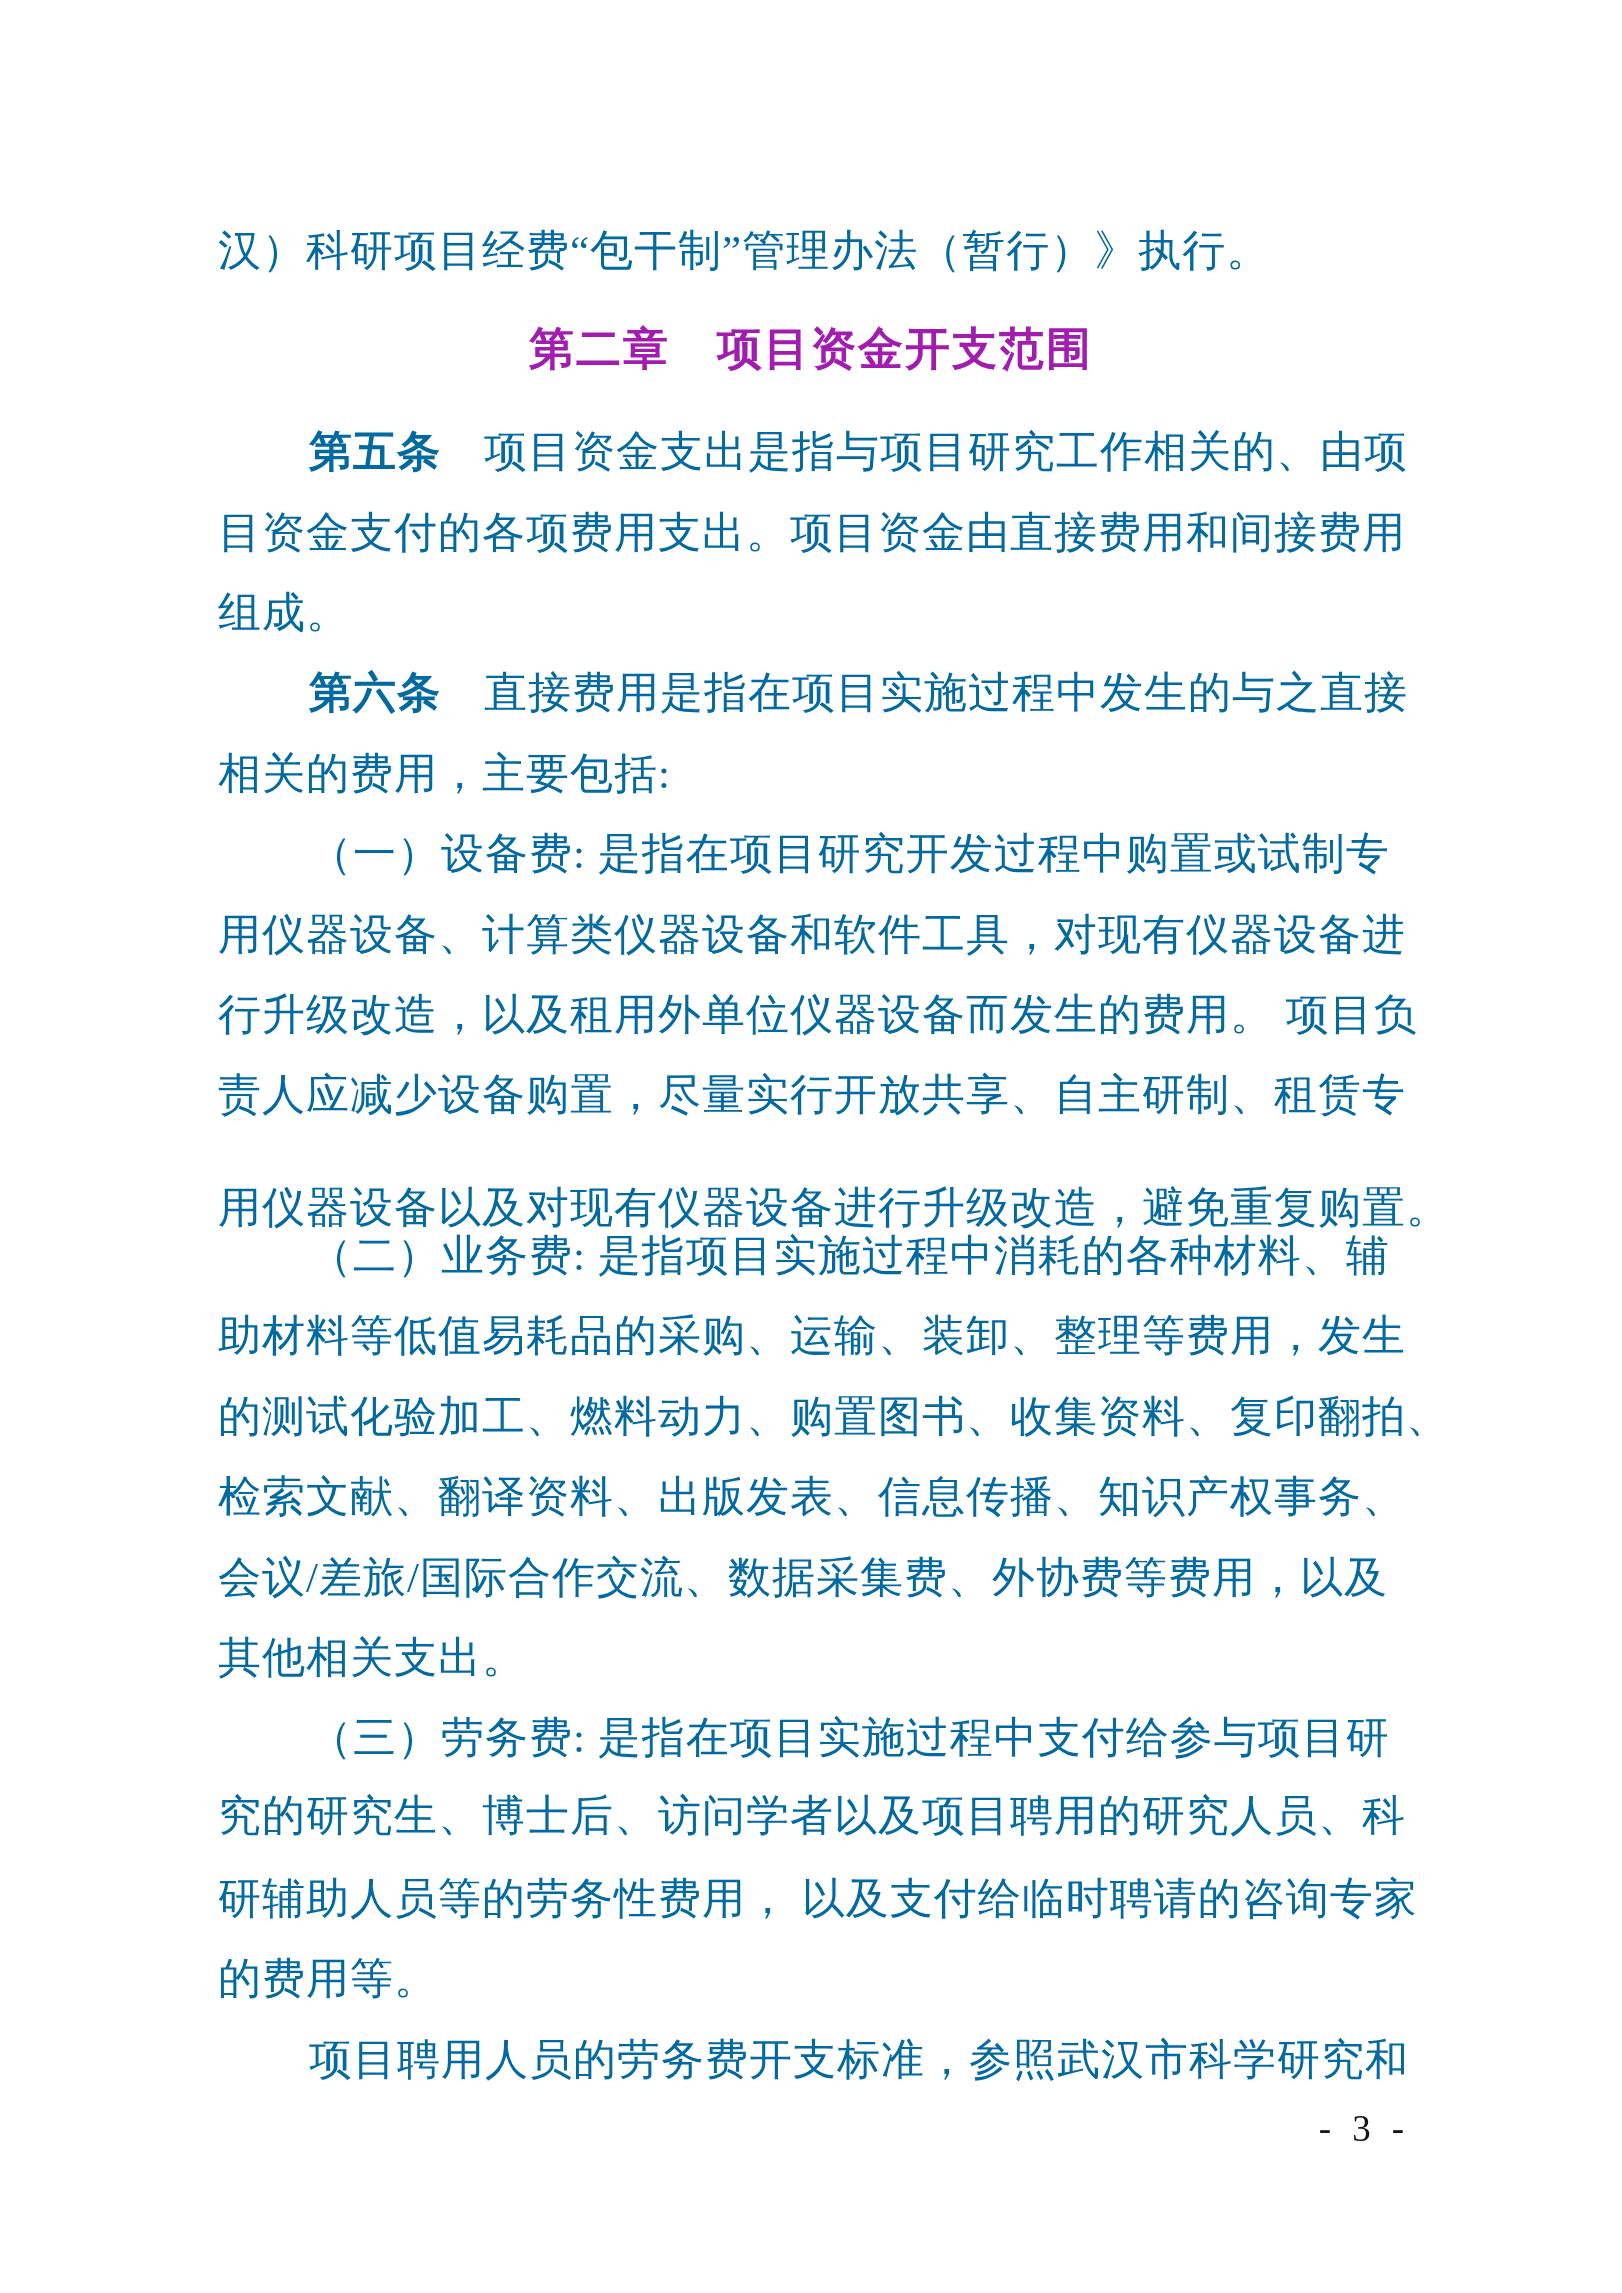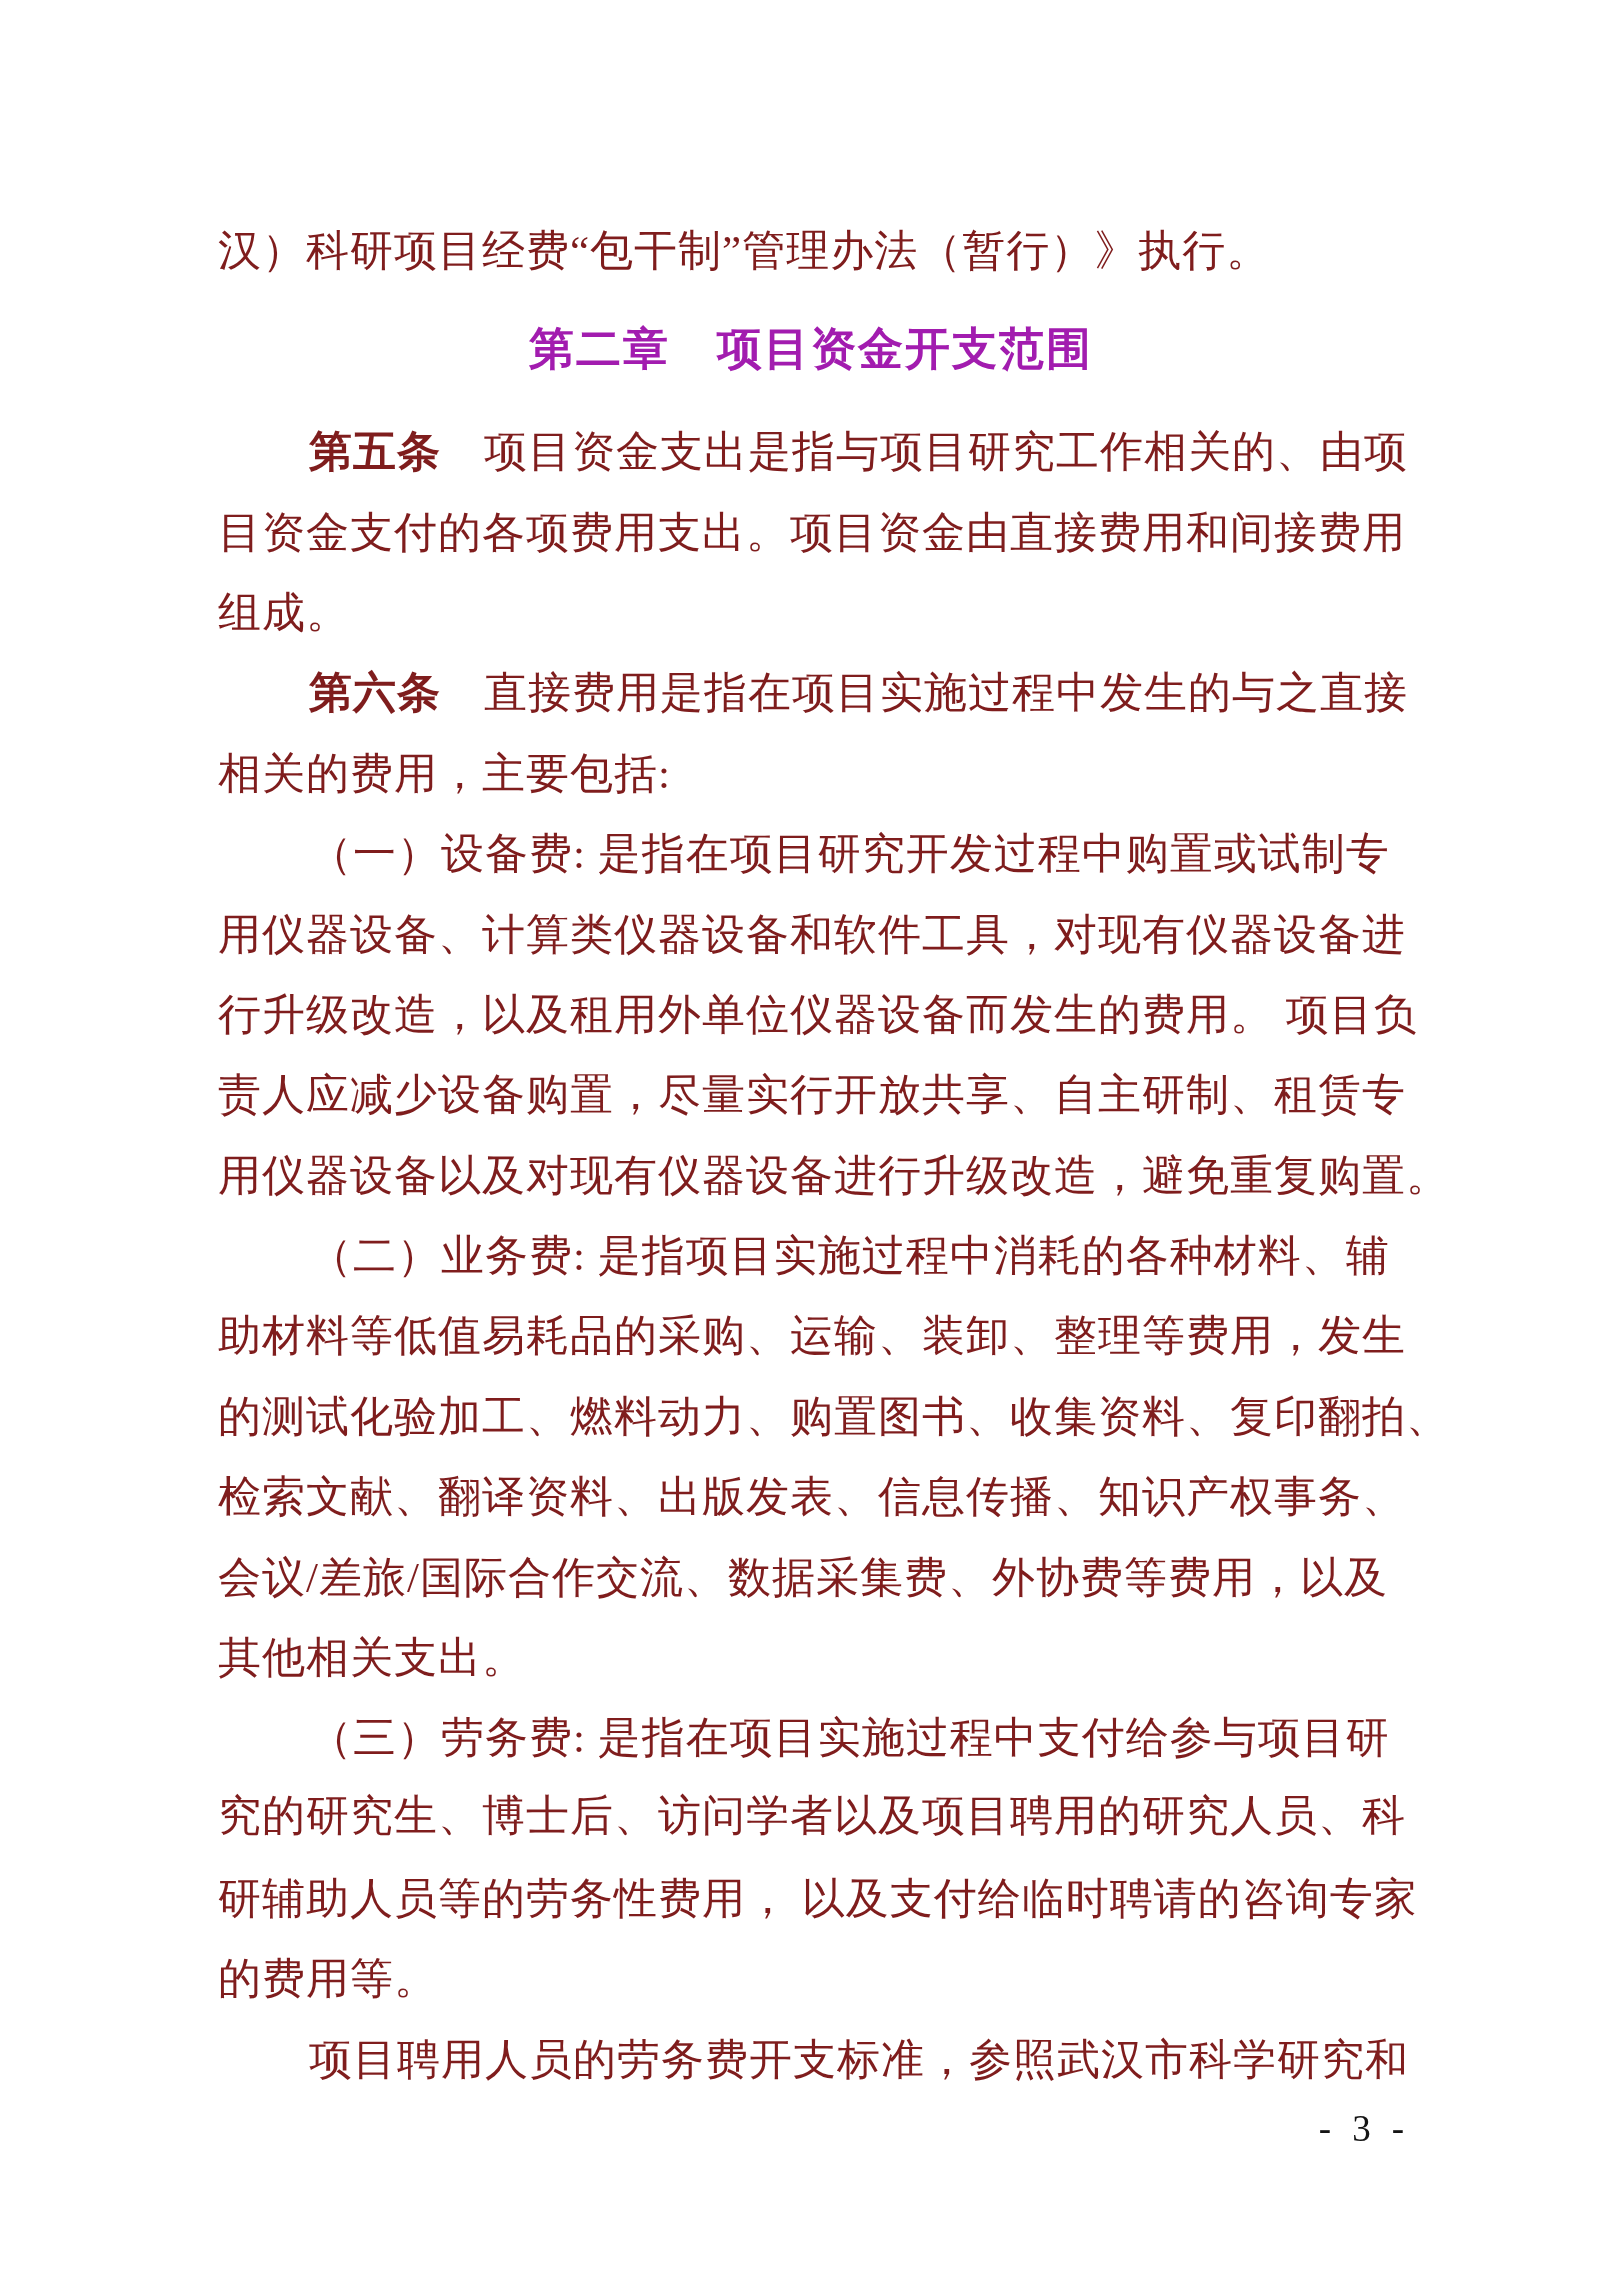--- a/index.html
+++ b/index.html
@@ -17,21 +17,21 @@
     font-family: "Liberation Serif", "DejaVu Serif", serif;
     overflow: hidden;
   }
   .line {
     position: absolute;
     left: 218px;
     font-size: 43px;
     line-height: 51px;
     letter-spacing: 1px;
     white-space: pre;
-    color: #7f1d1d;
+    color: #0369a1;
   }
   .line.indent {
     left: 309px;
   }
   .intro-line {
     top: 225px;
   }
   .chapter-heading {
     position: absolute;
     top: 323px;
@@ -72,21 +72,21 @@
   <div>
       <div class="line indent" style="top: 426px;"><span class="lead">第五条</span><span>项目资金支出是指与项目研究工作相关的、由项</span></div>
       <div class="line" style="top: 507px;"><span>目资金支付的各项费用支出。项目资金由直接费用和间接费用</span></div>
       <div class="line" style="top: 587px;"><span>组成。</span></div>
       <div class="line indent" style="top: 667px;"><span class="lead">第六条</span><span>直接费用是指在项目实施过程中发生的与之直接</span></div>
       <div class="line" style="top: 748px;"><span>相关的费用，主要包括:</span></div>
       <div class="line indent" style="top: 828px;"><span>（一）设备费: 是指在项目研究开发过程中购置或试制专</span></div>
       <div class="line" style="top: 909px;"><span>用仪器设备、计算类仪器设备和软件工具，对现有仪器设备进</span></div>
       <div class="line" style="top: 989px;"><span>行升级改造，以及租用外单位仪器设备而发生的费用。 项目负</span></div>
       <div class="line" style="top: 1069px;"><span>责人应减少设备购置，尽量实行开放共享、自主研制、租赁专</span></div>
-      <div class="line" style="top: 1150px;"><span>用仪器设备以及对现有仪器设备进行升级改造，避免重复购置。</span></div>
+      <div class="line" style="top: 1182px;"><span>用仪器设备以及对现有仪器设备进行升级改造，避免重复购置。</span></div>
       <div class="line indent" style="top: 1230px;"><span>（二）业务费: 是指项目实施过程中消耗的各种材料、辅</span></div>
       <div class="line" style="top: 1310px;"><span>助材料等低值易耗品的采购、运输、装卸、整理等费用，发生</span></div>
       <div class="line" style="top: 1391px;"><span>的测试化验加工、燃料动力、购置图书、收集资料、复印翻拍、</span></div>
       <div class="line" style="top: 1471px;"><span>检索文献、翻译资料、出版发表、信息传播、知识产权事务、</span></div>
       <div class="line" style="top: 1552px;"><span>会议/差旅/国际合作交流、数据采集费、外协费等费用，以及</span></div>
       <div class="line" style="top: 1632px;"><span>其他相关支出。</span></div>
       <div class="line indent" style="top: 1712px;"><span>（三）劳务费: 是指在项目实施过程中支付给参与项目研</span></div>
       <div class="line" style="top: 1793px; font-family: Liberation Mono, monospace;"><span>究的研究生、博士后、访问学者以及项目聘用的研究人员、科</span></div>
       <div class="line" style="top: 1873px;"><span>研辅助人员等的劳务性费用， 以及支付给临时聘请的咨询专家</span></div>
       <div class="line" style="top: 1953px;"><span>的费用等。</span></div>

